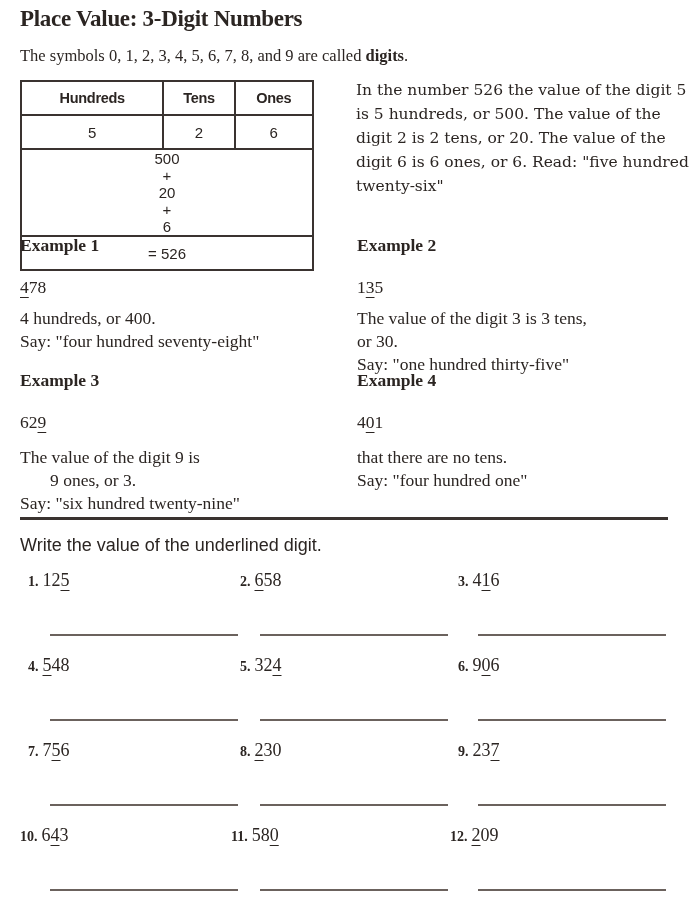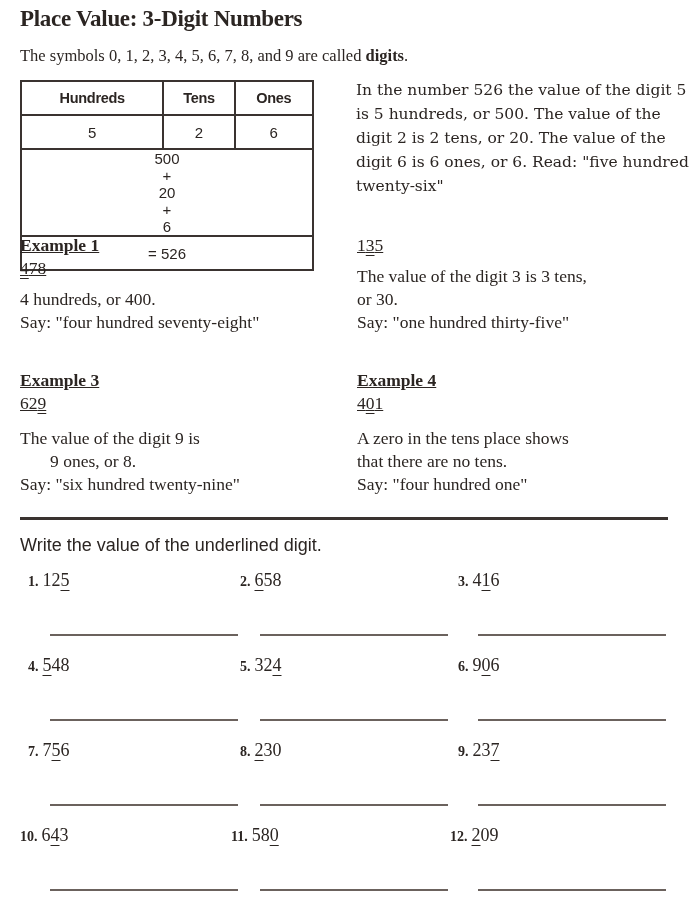--- a/index.html
+++ b/index.html
@@ -15,22 +15,22 @@
   table.pv { position: absolute; left: 20px; top: 80px; width: 294px; border-collapse: collapse;
              font-family: "Liberation Sans", sans-serif; font-size: 15px; }
   table.pv td { border: 2px solid #3a3330; text-align: center; height: 34px; }
   table.pv td.hdr { font-weight: bold; font-size: 14.5px; letter-spacing: -0.3px; text-align: center; }
   .expand-row { display: flex; justify-content: space-around; align-items: center; padding: 0 10px; flex-direction: column; }
 
   #explain { left: 356px; top: 78px; width: 340px; font-size: 16px; line-height: 24px;
              font-family: "DejaVu Serif", serif; font-size: 15.5px; }
 
   .ex { position: absolute; font-family: "Liberation Serif", serif; font-size: 17.5px; line-height: 23px; }
-  .ex .ex-title { font-weight: bold; text-decoration: underline; }
-  .ex .ex-num { margin-top: 0; margin-bottom: 8px; text-decoration: underline; }
+  .ex .ex-title { font-weight: bold; }
+  .ex .ex-num { margin-top: 19px; margin-bottom: 8px; }
   .ex .line { white-space: nowrap; }
   .u { text-decoration: underline; text-underline-offset: 4px; }
   .indent { padding-left: 30px; }
 
   #divider { left: 20px; top: 517px; width: 648px; height: 3px; background: #3a3330; }
   #instructions { left: 20px; top: 535px; font-family: "Liberation Sans", sans-serif; font-size: 18px; }
 
   .problem { position: absolute; font-family: "Liberation Serif", serif; font-size: 18px; white-space: nowrap; }
   .problem .pnum { font-weight: bold; font-size: 14px; margin-right: 4px; }
   .answer-line { position: absolute; height: 2px; background: #6b625d; width: 188px; }
@@ -74,38 +74,38 @@
 <div id="explain" class="abs">In the number 526 the value of the digit 5 is 5 hundreds, or 500. The value of the digit 2 is 2 tens, or 20. The value of the digit 6 is 6 ones, or 6. Read: "five hundred twenty-six"</div>
 
 <div class="ex" style="left:20px; top:234px;">
   <div class="ex-title">Example 1</div>
   <div class="ex-num"><span></span><span class="u">4</span><span>78</span></div>
   <div class="line">4 hundreds, or 400.</div>
   <div class="line">Say: "four hundred seventy-eight"</div>
 </div>
 
 <div class="ex" style="left:357px; top:234px;">
+  <div class="ex-title">Example 2</div>
   <div class="ex-num"><span>1</span><span class="u">3</span><span>5</span></div>
   <div class="line">The value of the digit 3 is 3 tens,</div>
   <div class="line">or 30.</div>
   <div class="line">Say: "one hundred thirty-five"</div>
 </div>
 
 <div class="ex" style="left:20px; top:369px;">
   <div class="ex-title">Example 3</div>
   <div class="ex-num" style="margin-bottom:12px;"><span>62</span><span class="u">9</span><span></span></div>
   <div class="line">The value of the digit 9 is</div>
-  <div class="line indent">9 ones, or 8.</div>
+  <div class="line indent">9 ones, or 3.</div>
   <div class="line">Say: "six hundred twenty-nine"</div>
 </div>
 
 <div class="ex" style="left:357px; top:369px;">
   <div class="ex-title">Example 4</div>
   <div class="ex-num" style="margin-bottom:12px;"><span>4</span><span class="u">0</span><span>1</span></div>
-  <div class="line">A zero in the tens place shows</div>
   <div class="line">that there are no tens.</div>
   <div class="line">Say: "four hundred one"</div>
 </div>
 
 <div id="divider" class="abs"></div>
 
 <div id="instructions" class="abs">Write the value of the underlined digit.</div>
 
 <div class="problem" style="left:28px; top:570px;"><span class="pnum">1.</span><span>12</span><span class="u">5</span><span></span></div>
 <div class="problem" style="left:240px; top:570px;"><span class="pnum">2.</span><span></span><span class="u">6</span><span>58</span></div>

